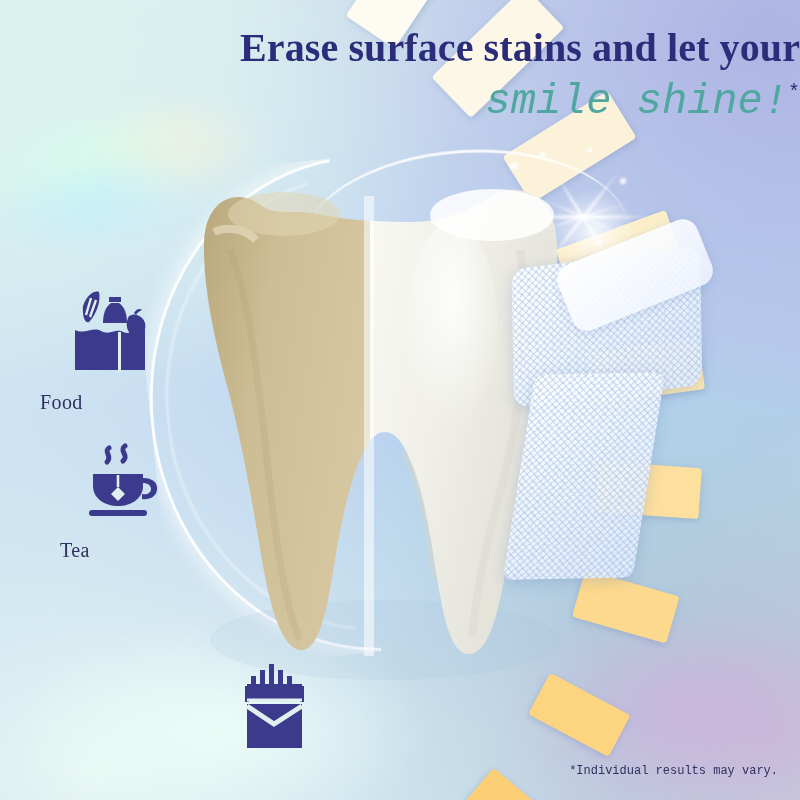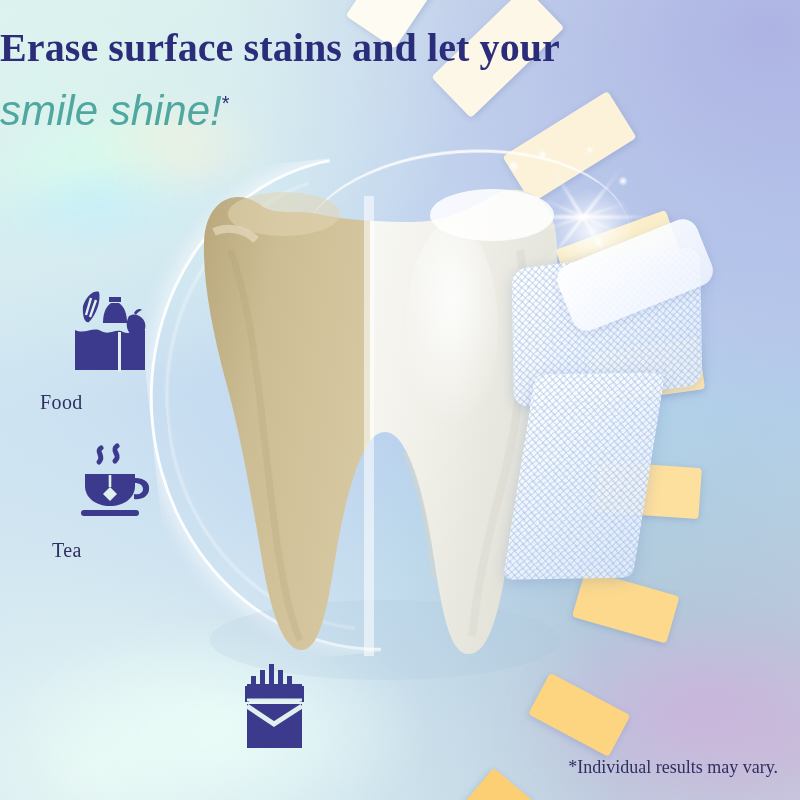--- a/index.html
+++ b/index.html
@@ -25,30 +25,30 @@
       transform:rotate(-12deg);}
   .s2{left:-30px;top:175px;width:280px;height:60px;border-radius:50%;
       background:linear-gradient(90deg,rgba(255,255,255,0) 0%,rgba(190,235,255,.55) 45%,rgba(255,255,255,0) 100%);
       transform:rotate(-8deg);}
   .s3{right:-60px;bottom:-10px;width:340px;height:200px;border-radius:50%;
       background:radial-gradient(closest-side,rgba(210,170,220,.55),rgba(210,170,220,0));}
   .s4{left:10px;bottom:-40px;width:420px;height:220px;border-radius:50%;
       background:radial-gradient(closest-side,rgba(236,255,248,.9),rgba(236,255,248,0));}
 
   
-  .headline{position:absolute;left:0;right:0;top:26px;text-align:left;}
+  .headline{position:absolute;left:8px;right:0;top:26px;text-align:right;padding-left:40px;}
   .h-line1{
     font-family:"Liberation Serif", serif;
     font-weight:700;font-size:40px;letter-spacing:.1px;
     color:#2c2d7a;line-height:1.1;white-space:nowrap;
   }
   .h-line2{
-    margin-top:17px;font-size:42px;font-style:italic;font-weight:400;
+    margin-top:8px;font-size:42px;font-style:italic;font-weight:400;
     color:#4fa7a0;line-height:1.15;white-space:nowrap;
-    font-family:Liberation Sans, sans-serif;
+    font-family:Liberation Mono, monospace;
   }
   .h-line2 .ast{font-size:20px;color:#2c2d7a;vertical-align:super;font-style:normal;}
 
   
   .art{position:absolute;left:0;top:0;width:800px;height:800px;}
 
   
   .ring{
     position:absolute;left:150px;top:155px;width:440px;height:490px;
     border-radius:50%;
@@ -99,22 +99,22 @@
   .itm .glyph{display:block;margin:0 auto;}
   .itm .cap{
     display:block;margin-top:11px;
     font-family:"Liberation Serif", serif;
     font-size:20px;color:#2f3060;letter-spacing:.4px;white-space:nowrap;
   }
 
   
   .foot{
     position:absolute;right:22px;bottom:22px;
-    font-family:Liberation Serif, serif;
-    font-size:18px;color:#2f3060;white-space:nowrap;
+    font-family:Liberation Mono, monospace;
+    font-size:12px;color:#2f3060;white-space:nowrap;
   }
 </style>
 </head>
 <body>
 
 <div id="stage">
 
   <div class="streak s1"></div>
   <div class="streak s2"></div>
   <div class="streak s3"></div>
@@ -240,21 +240,21 @@
         <path d="M40 15 h8 c6 4 8 12 8 20 h-24 c0-8 2-16 8-20 z"></path>
         <path d="M58 28 c6-4 14 0 16 7 c2 8 -4 14 -10 13 c-7 -1 -11 -11 -6 -20 z"></path>
         <path d="M63 25 c2-4 6-5 8-3 c-3 1 -5 3 -6 5 z"></path>
         <path d="M4 42 c10 5 18 -4 26 1 c9 5 14 -3 22 1 c7 3 13 -2 22 -2 v40 H4 z"></path>
         <rect x="47" y="44" width="3" height="40" fill="#dff0ef"></rect>
       </g>
     </svg>
     <span class="cap">Food</span>
   </div>
 
-  <div class="itm" style="left:52px;top:442px;width:120px;">
+  <div class="itm" style="left:60px;top:442px;width:120px;">
     <svg class="glyph" width="82" height="86" viewBox="0 0 82 86">
       <g fill="none" stroke="#3b3a8c" stroke-width="5" stroke-linecap="round">
         <path d="M30 6 c-6 4 4 8 -2 14"></path>
         <path d="M46 4 c-7 5 5 9 -2 15"></path>
       </g>
       <g fill="#3b3a8c">
         <path d="M14 32 h50 v12 c0 12 -11 20 -25 20 c-14 0 -25 -8 -25 -20 z"></path>
         <path d="M64 36 c11 0 15 6 14 12 c-1 7 -8 10 -15 9 l0 -5 c5 1 9 -1 9 -5 c0 -4 -4 -6 -8 -6 z"></path>
         <rect x="10" y="68" width="58" height="6" rx="3"></rect>
       </g>

